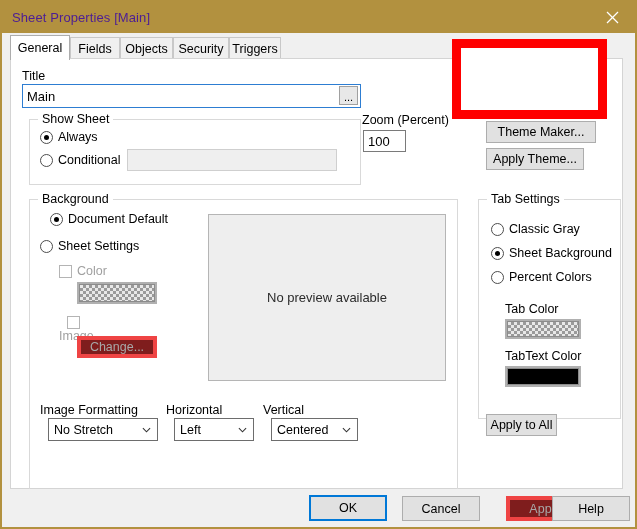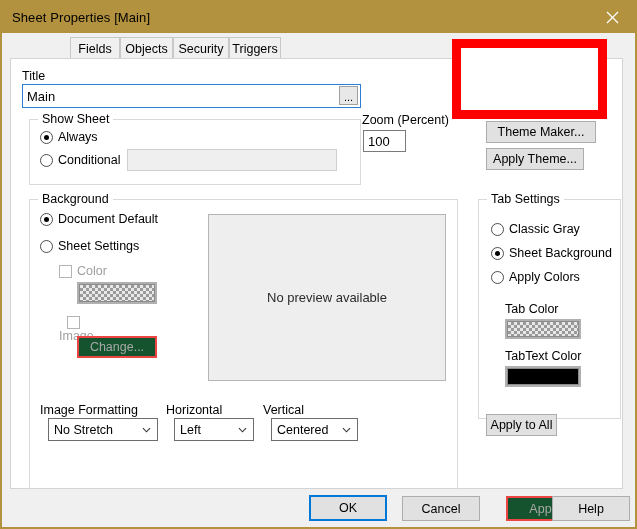--- a/index.html
+++ b/index.html
@@ -32,21 +32,21 @@
     left: 0; top: 0;
     width: 633px;
     height: 31px;
     background: #b2913f;
     display: flex;
     align-items: center;
   }
   #title-text {
     margin-left: 10px;
     font-size: 13px;
-    color: #000000;
+    color: #4c1d95;
     letter-spacing: .1px;
     white-space: nowrap;
   }
   #close-btn {
     position: absolute;
     right: 0; top: 0;
     width: 45px; height: 31px;
     display: flex;
     align-items: center;
     justify-content: center;
@@ -198,22 +198,22 @@
     border: 1px solid #adadad;
     display: flex;
     align-items: center;
     justify-content: center;
     font-size: 12.5px;
     white-space: nowrap;
     cursor: default;
     color: #000;
   }
   .btn.disabled {
-    background: #14532d;
-    border: 2px solid #ef4444;
+    background: #7f1d1d;
+    border: 4px solid #ef4444;
     color: #a8a8a8;
   }
   .btn.focused {
     border: 2px solid #0078d7;
   }
 
   
   #preview {
     position: absolute;
     box-sizing: border-box;
@@ -302,20 +302,23 @@
     <div id="title-text">Sheet Properties [Main]</div>
     <div id="close-btn">
       <svg width="13" height="13" viewBox="0 0 13 13">
         <line x1="1" y1="1" x2="12" y2="12" stroke="#ffffff" stroke-width="1.3"></line>
         <line x1="12" y1="1" x2="1" y2="12" stroke="#ffffff" stroke-width="1.3"></line>
       </svg>
     </div>
   </div>
 
   <div id="tabstrip">
+    <div class="tab active" style="left:0px;width:60px;">
+      <span>General</span>
+    </div>
     <div class="tab" style="left:60px;width:50px;">
       <span>Fields</span>
     </div>
     <div class="tab" style="left:110px;width:53px;">
       <span>Objects</span>
     </div>
     <div class="tab" style="left:163px;width:56px;">
       <span>Security</span>
     </div>
     <div class="tab" style="left:219px;width:52px;">
@@ -361,21 +364,21 @@
     <div class="btn" style="left:475px;top:62px;width:110px;height:22px;">
       <span>Theme Maker...</span>
     </div>
     <div class="btn" style="left:475px;top:89px;width:98px;height:22px;">
       <span>Apply Theme...</span>
     </div>
 
     <div class="group" style="left:18px;top:140px;width:429px;height:291px;"></div>
     <div class="group-title" style="left:27px;top:133px;">Background</div>
 
-    <div class="radio-row" style="left:29px;top:153px;align-items:center;">
+    <div class="radio-row" style="left:39px;top:153px;align-items:center;">
       <span class="radio checked"></span>
       <span>Document Default</span>
     </div>
     <div class="radio-row" style="left:29px;top:180px;">
       <span class="radio"></span>
       <span>Sheet Settings</span>
     </div>
 
     <div class="check-row disabled" style="left:48px;top:205px;">
       <span class="checkbox"></span>
@@ -427,21 +430,21 @@
     <div class="radio-row" style="left:480px;top:163px;">
       <span class="radio"></span>
       <span>Classic Gray</span>
     </div>
     <div class="radio-row" style="left:480px;top:187px;">
       <span class="radio checked"></span>
       <span>Sheet Background</span>
     </div>
     <div class="radio-row" style="left:480px;top:211px;">
       <span class="radio"></span>
-      <span>Apply Colors</span>
+      <span>Percent Colors</span>
     </div>
 
     <div class="lbl" style="left:494px;top:243px;">Tab Color</div>
     <div class="swatch" style="left:494px;top:260px;width:76px;height:20px;">
       <div class="swatch-inner checkerboard"></div>
     </div>
 
     <div class="lbl" style="left:494px;top:290px;">TabText Color</div>
     <div class="swatch" style="left:494px;top:307px;width:76px;height:21px;">
       <div class="swatch-inner black-fill"></div>

